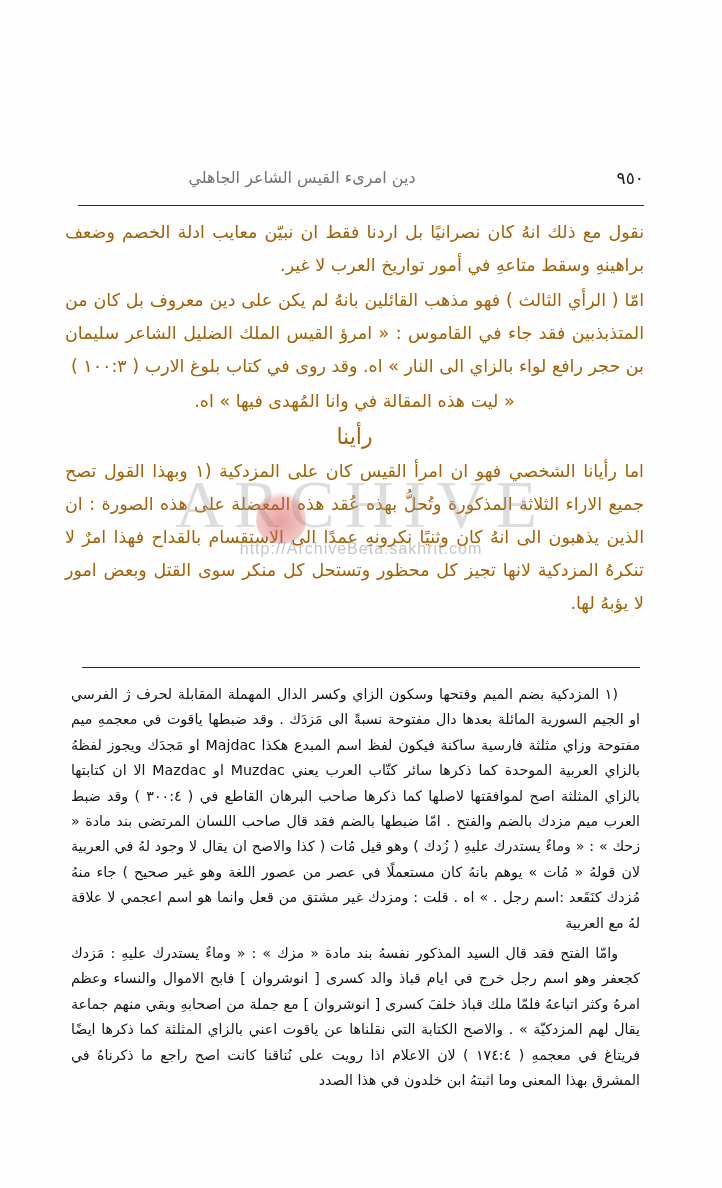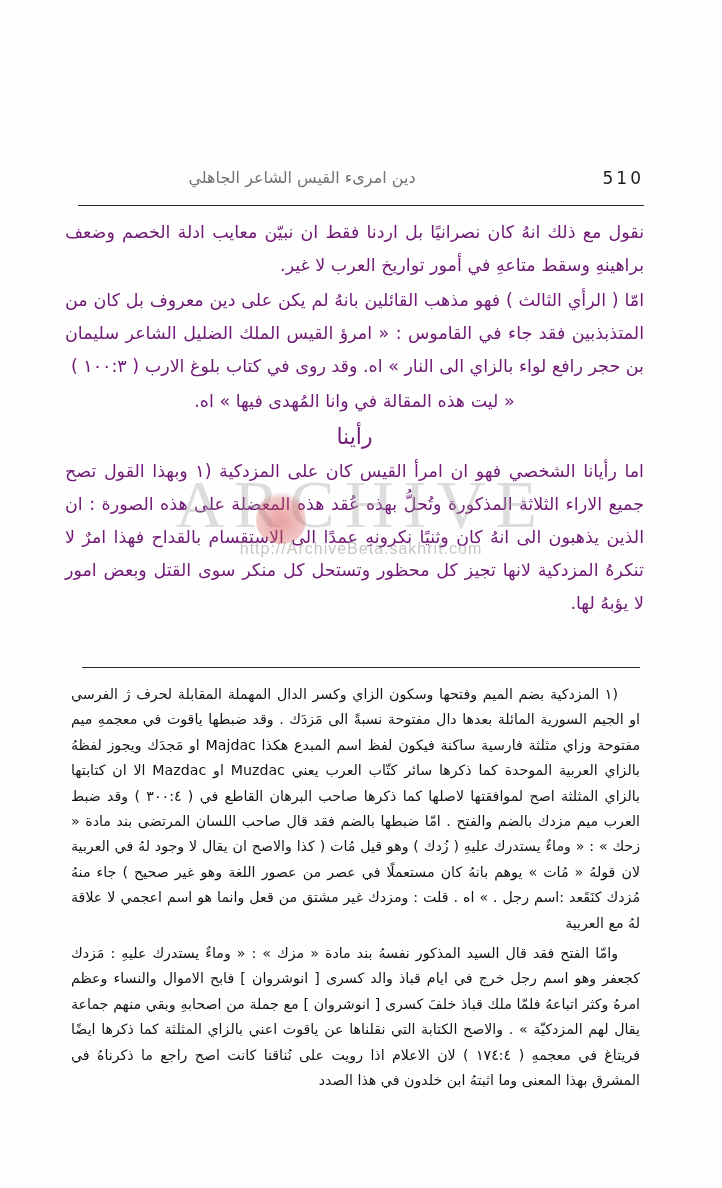--- a/index.html
+++ b/index.html
@@ -101,21 +101,21 @@
   
   .body-text {
     position: absolute;
     top: 216px;
     left: 65px;
     right: 78px;
     direction: rtl;
     text-align: justify;
     font-size: 17.5px;
     line-height: 33px;
-    color: #701a75;
+    color: #a16207;
   }
   .body-text p {
     margin: 0 0 2px 0;
     text-indent: 0;
   }
   .p-indent { text-indent: 26px; }
   .centered { text-align: center; }
   .sub-head {
     text-align: center;
     margin: 6px 0 6px 0;
@@ -144,21 +144,21 @@
 
 <div class="page">
 
   <div class="watermark">
     <div class="wm-leaf"></div>
     <div class="wm-mark">ARCHIVE</div>
     <div class="wm-url">http://ArchiveBeta.sakhrit.com</div>
   </div>
 
   <div class="header">
-    <div class="page-number">510</div>
+    <div class="page-number">٩٥٠</div>
     <div class="running-title">دين امرىء القيس الشاعر الجاهلي</div>
   </div>
   <div class="rule rule-top"></div>
 
   <div class="body-text">
     <p>نقول مع ذلك انهُ كان نصرانيًا بل اردنا فقط ان نبيّن معايب ادلة الخصم وضعف براهينهِ وسقط متاعهِ في أمور تواريخ العرب لا غير.</p>
     <p class="p-indent">امّا ( الرأي الثالث ) فهو مذهب القائلين بانهُ لم يكن على دين معروف بل كان من المتذبذبين فقد جاء في القاموس : « امرؤ القيس الملك الضليل الشاعر سليمان بن حجر رافع لواء بالزاي الى النار » اه. وقد روى في كتاب بلوغ الارب ( ١٠٠:٣ )</p>
     <p class="centered">« ليت هذه المقالة في وانا المُهدى فيها » اه.</p>
     <p class="sub-head">رأينا</p>
     <p class="p-indent">اما رأيانا الشخصي فهو ان امرأ القيس كان على المزدكية (١ وبهذا القول تصح جميع الاراء الثلاثة المذكورة وتُحلُّ بهذه عُقد هذه المعضلة على هذه الصورة : ان الذين يذهبون الى انهُ كان وثنيًا نكرونهِ عمدًا الى الاستقسام بالقداح فهذا امرٌ لا تنكرهُ المزدكية لانها تجيز كل محظور وتستحل كل منكر سوى القتل وبعض امور لا يؤبهُ لها.</p>

